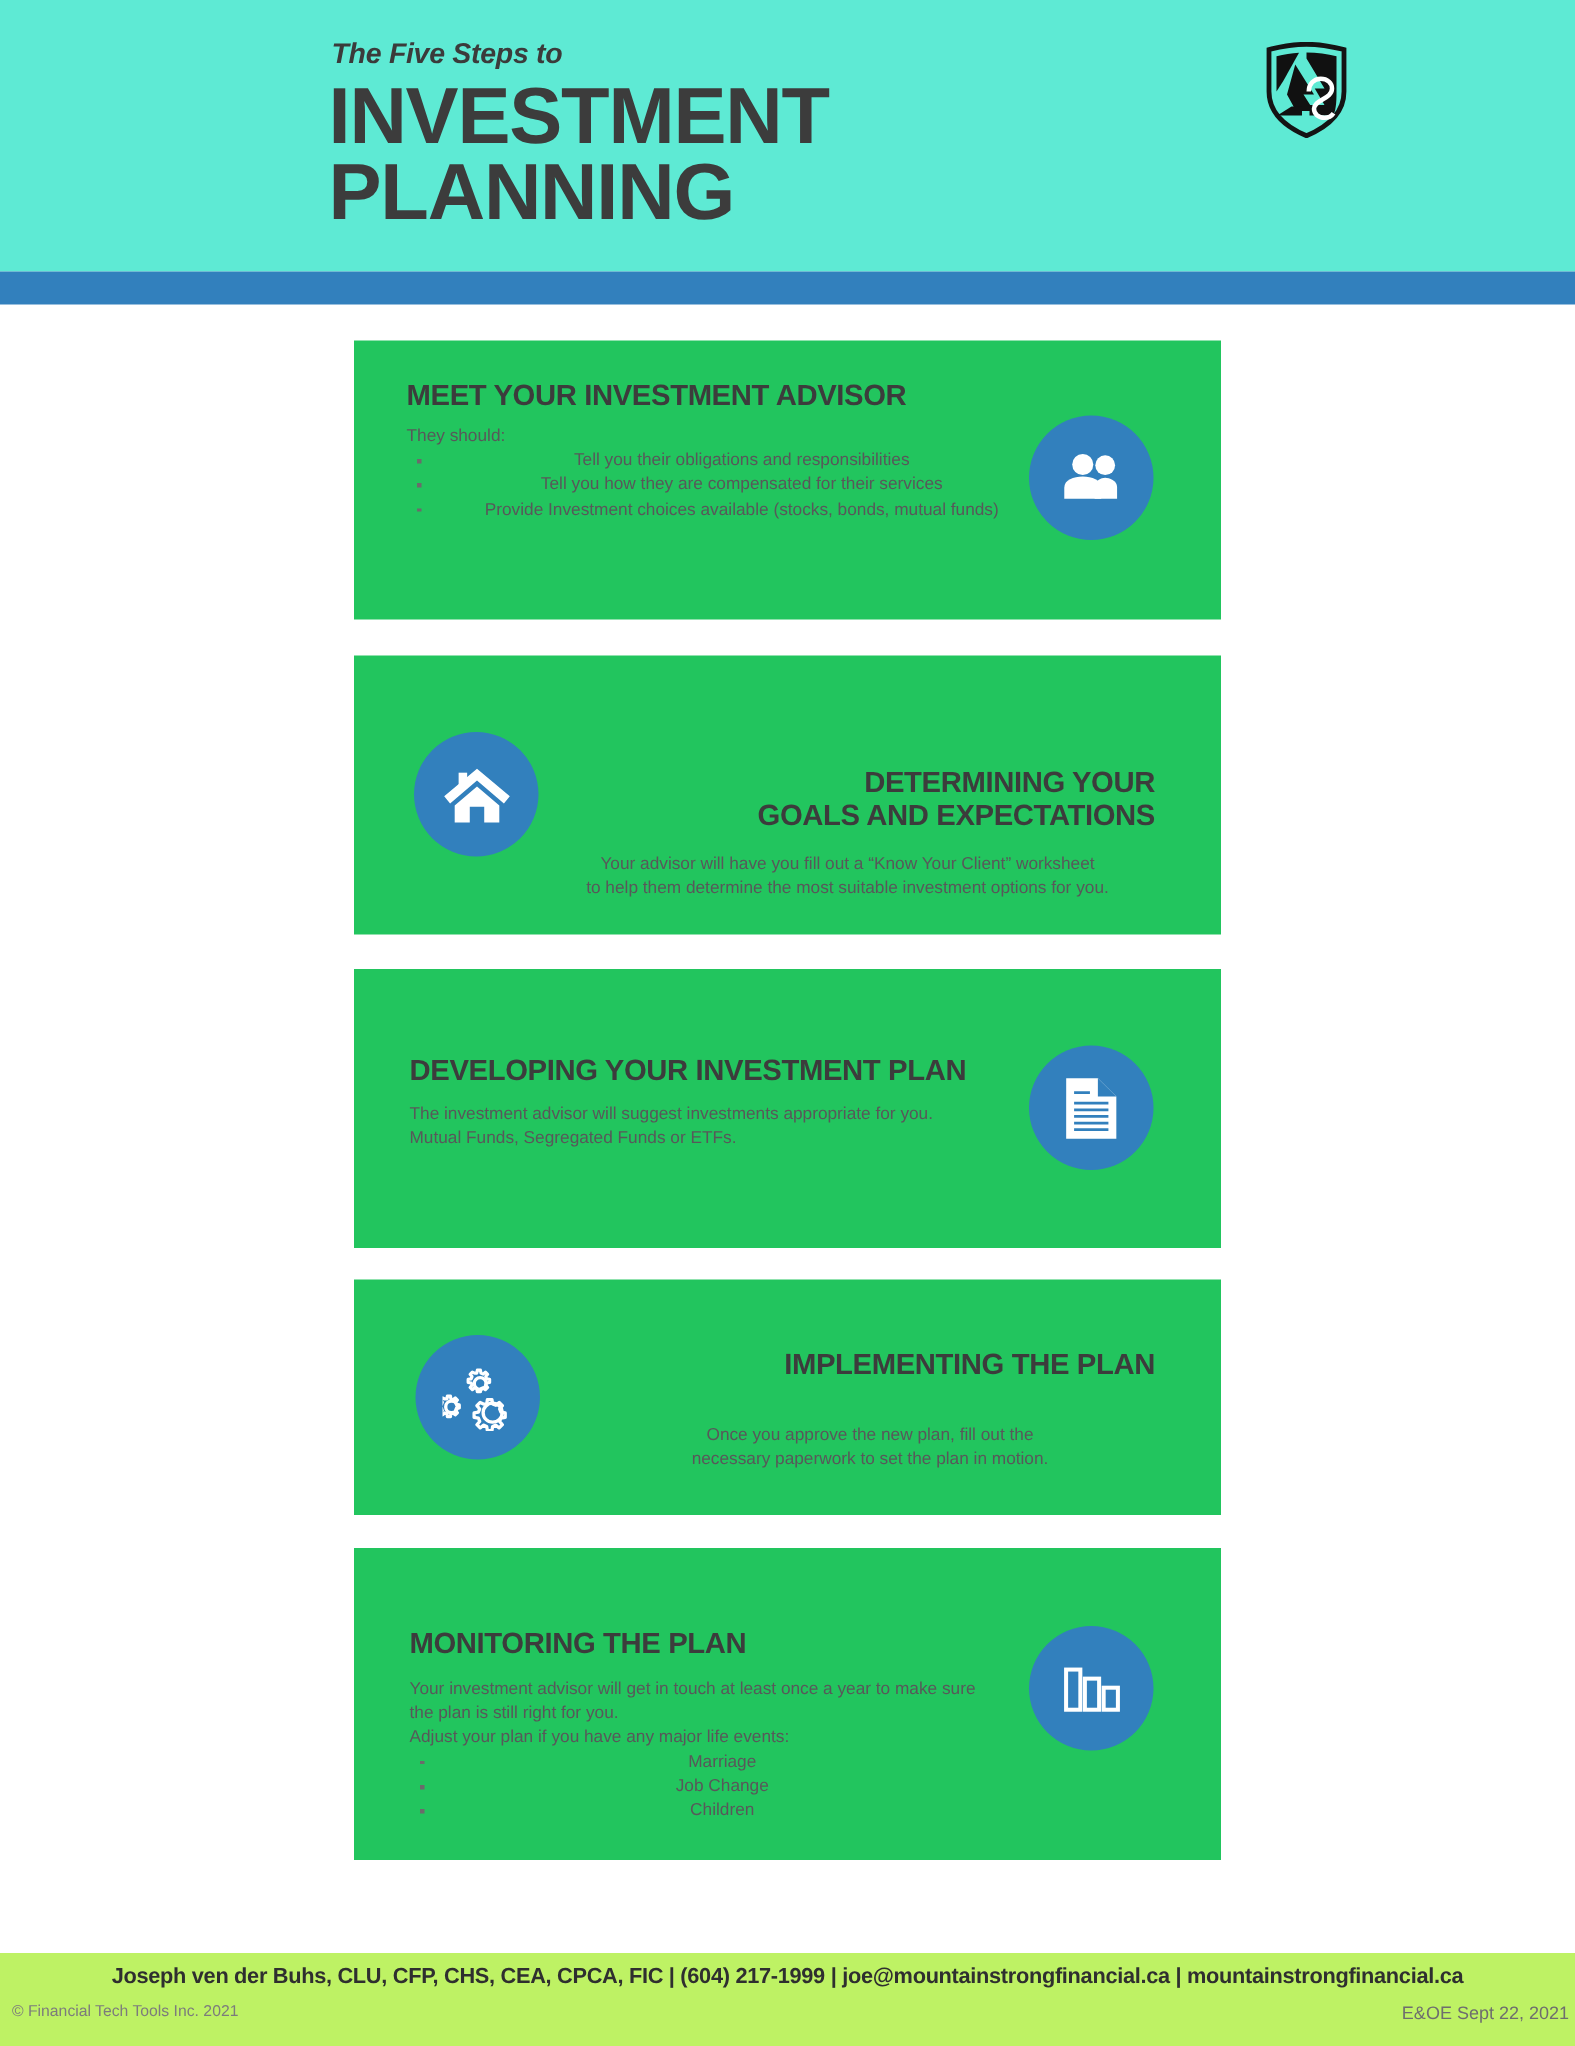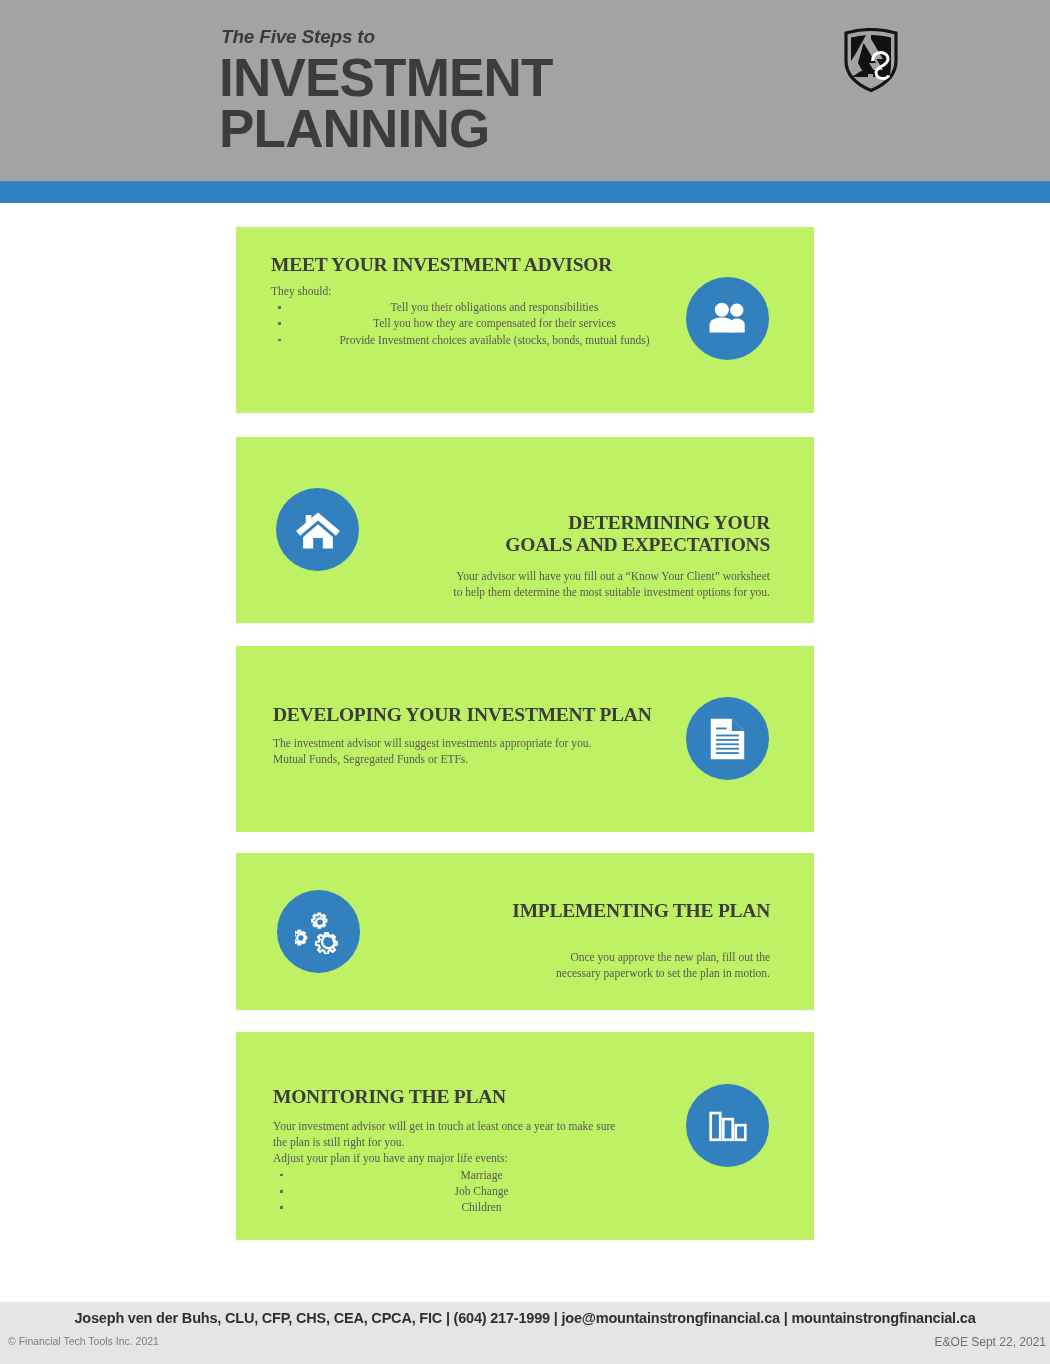--- a/index.html
+++ b/index.html
@@ -14,21 +14,21 @@
     font-family: "Liberation Sans", sans-serif;
     color: #3b3b3b;
     position: relative;
     overflow: hidden;
   }
 
   
   .header {
     position: relative;
     height: 181px;
-    background: #a3a3a3;
+    background: #5eead4;
   }
   .header-text {
     position: absolute;
     left: 219px;
     top: 26px;
   }
   .kicker {
     font-size: 19px;
     font-weight: bold;
     font-style: italic;
@@ -67,23 +67,22 @@
   .cards {
     position: absolute;
     left: 0;
     top: 203px;
     width: 1050px;
   }
   .card {
     position: absolute;
     left: 236px;
     width: 578px;
-    background: #bef264;
+    background: #22c55e;
     box-sizing: border-box;
-    font-family: Liberation Serif, serif;
   }
   .card-inner {
     position: relative;
     height: 100%;
     width: 100%;
   }
   .card-body {
     position: absolute;
   }
   .card-title {
@@ -119,21 +118,21 @@
     content: "";
     position: absolute;
     left: -10px;
     top: 7px;
     width: 2.5px;
     height: 2.5px;
     background: #6b6b6b;
   }
   .align-right { text-align: right; }
   .align-left  { text-align: left; }
-  .center-para { text-align: right; }
+  .center-para { text-align: center; }
 
   
   .icon-circle {
     position: absolute;
     width: 83px;
     height: 83px;
     border-radius: 50%;
     background: #3280bd;
     display: flex;
     align-items: center;
@@ -141,21 +140,21 @@
   }
   .icon-circle svg { display: block; }
 
   
   .footer {
     position: absolute;
     left: 0;
     bottom: 0;
     width: 1050px;
     height: 62px;
-    background: #e5e5e5;
+    background: #bef264;
   }
   .footer-main {
     position: absolute;
     top: 8px;
     left: 0;
     width: 1050px;
     text-align: center;
     font-size: 14.5px;
     font-weight: bold;
     color: #2f2f2f;

